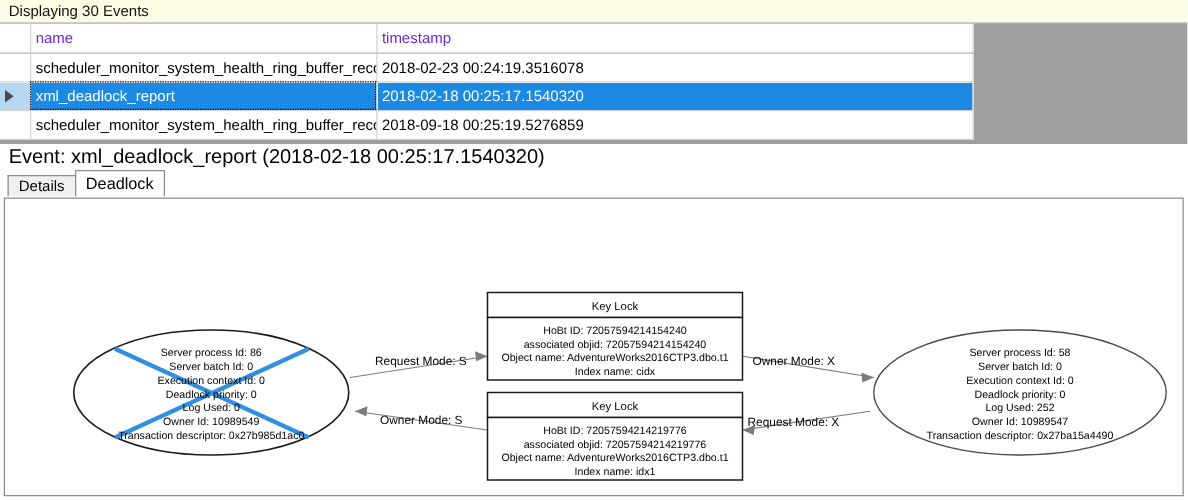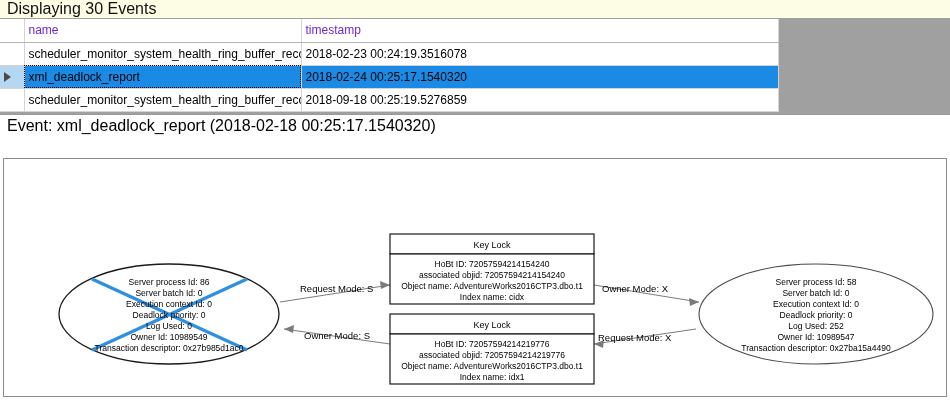--- a/index.html
+++ b/index.html
@@ -23,21 +23,21 @@
   }
 
   
   .banner {
     height: 19px;
     background: #fdfce4;
     border-bottom: 1px solid #a0a0a0;
     display: flex;
     align-items: center;
     padding-left: 7px;
-    font-size: 16px;
+    font-size: 12px;
     color: #111;
     box-sizing: border-box;
   }
 
   
   .grid-area {
     height: 96px;
     background: #a0a0a0;
     position: relative;
     box-sizing: border-box;
@@ -75,21 +75,21 @@
     padding: 0;
     text-align: center;
     background: #ffffff;
     border-right: 1px solid #b5b5b5;
   }
   tr.selected td.sel-cell {
     background: #b6d7f2;
   }
   tr.selected td.data-cell {
     background: #1a8ae5;
-    color: #000000;
+    color: #ffffff;
   }
   tr.selected td.first-data {
     outline: 1px dotted #000;
     outline-offset: -1px;
   }
   .row-arrow {
     display: inline-block;
     width: 0; height: 0;
     border-top: 5px solid transparent;
     border-bottom: 5px solid transparent;
@@ -200,35 +200,39 @@
       </thead>
       <tbody>
         <tr>
           <td class="sel-cell"></td>
           <td class="data-cell first-data">scheduler_monitor_system_health_ring_buffer_recorded</td>
           <td class="data-cell">2018-02-23 00:24:19.3516078</td>
         </tr>
         <tr class="selected">
           <td class="sel-cell"><span class="row-arrow"></span></td>
           <td class="data-cell first-data">xml_deadlock_report</td>
-          <td class="data-cell">2018-02-24 00:25:17.1540320</td>
+          <td class="data-cell">2018-02-18 00:25:17.1540320</td>
         </tr>
         <tr>
           <td class="sel-cell"></td>
           <td class="data-cell first-data">scheduler_monitor_system_health_ring_buffer_recorded</td>
           <td class="data-cell">2018-09-18 00:25:19.5276859</td>
         </tr>
       </tbody>
     </table>
   </div>
 
   <div class="event-caption">
     <span>Event: xml_deadlock_report (2018-02-18 00:25:17.1540320)</span>
   </div>
 
+  <div class="tabstrip">
+    <div class="tab">Details</div>
+    <div class="tab active">Deadlock</div>
+  </div>
 
   <div class="canvas">
     <svg width="942" height="237" viewBox="0 0 942 237" xmlns="http://www.w3.org/2000/svg">
 
       <g stroke="#7b7b7b" fill="none" stroke-width="1">
 
         <path d="M 276 143 L 386 126"></path>
 
         <path d="M 590 126 L 695 143"></path>
 

